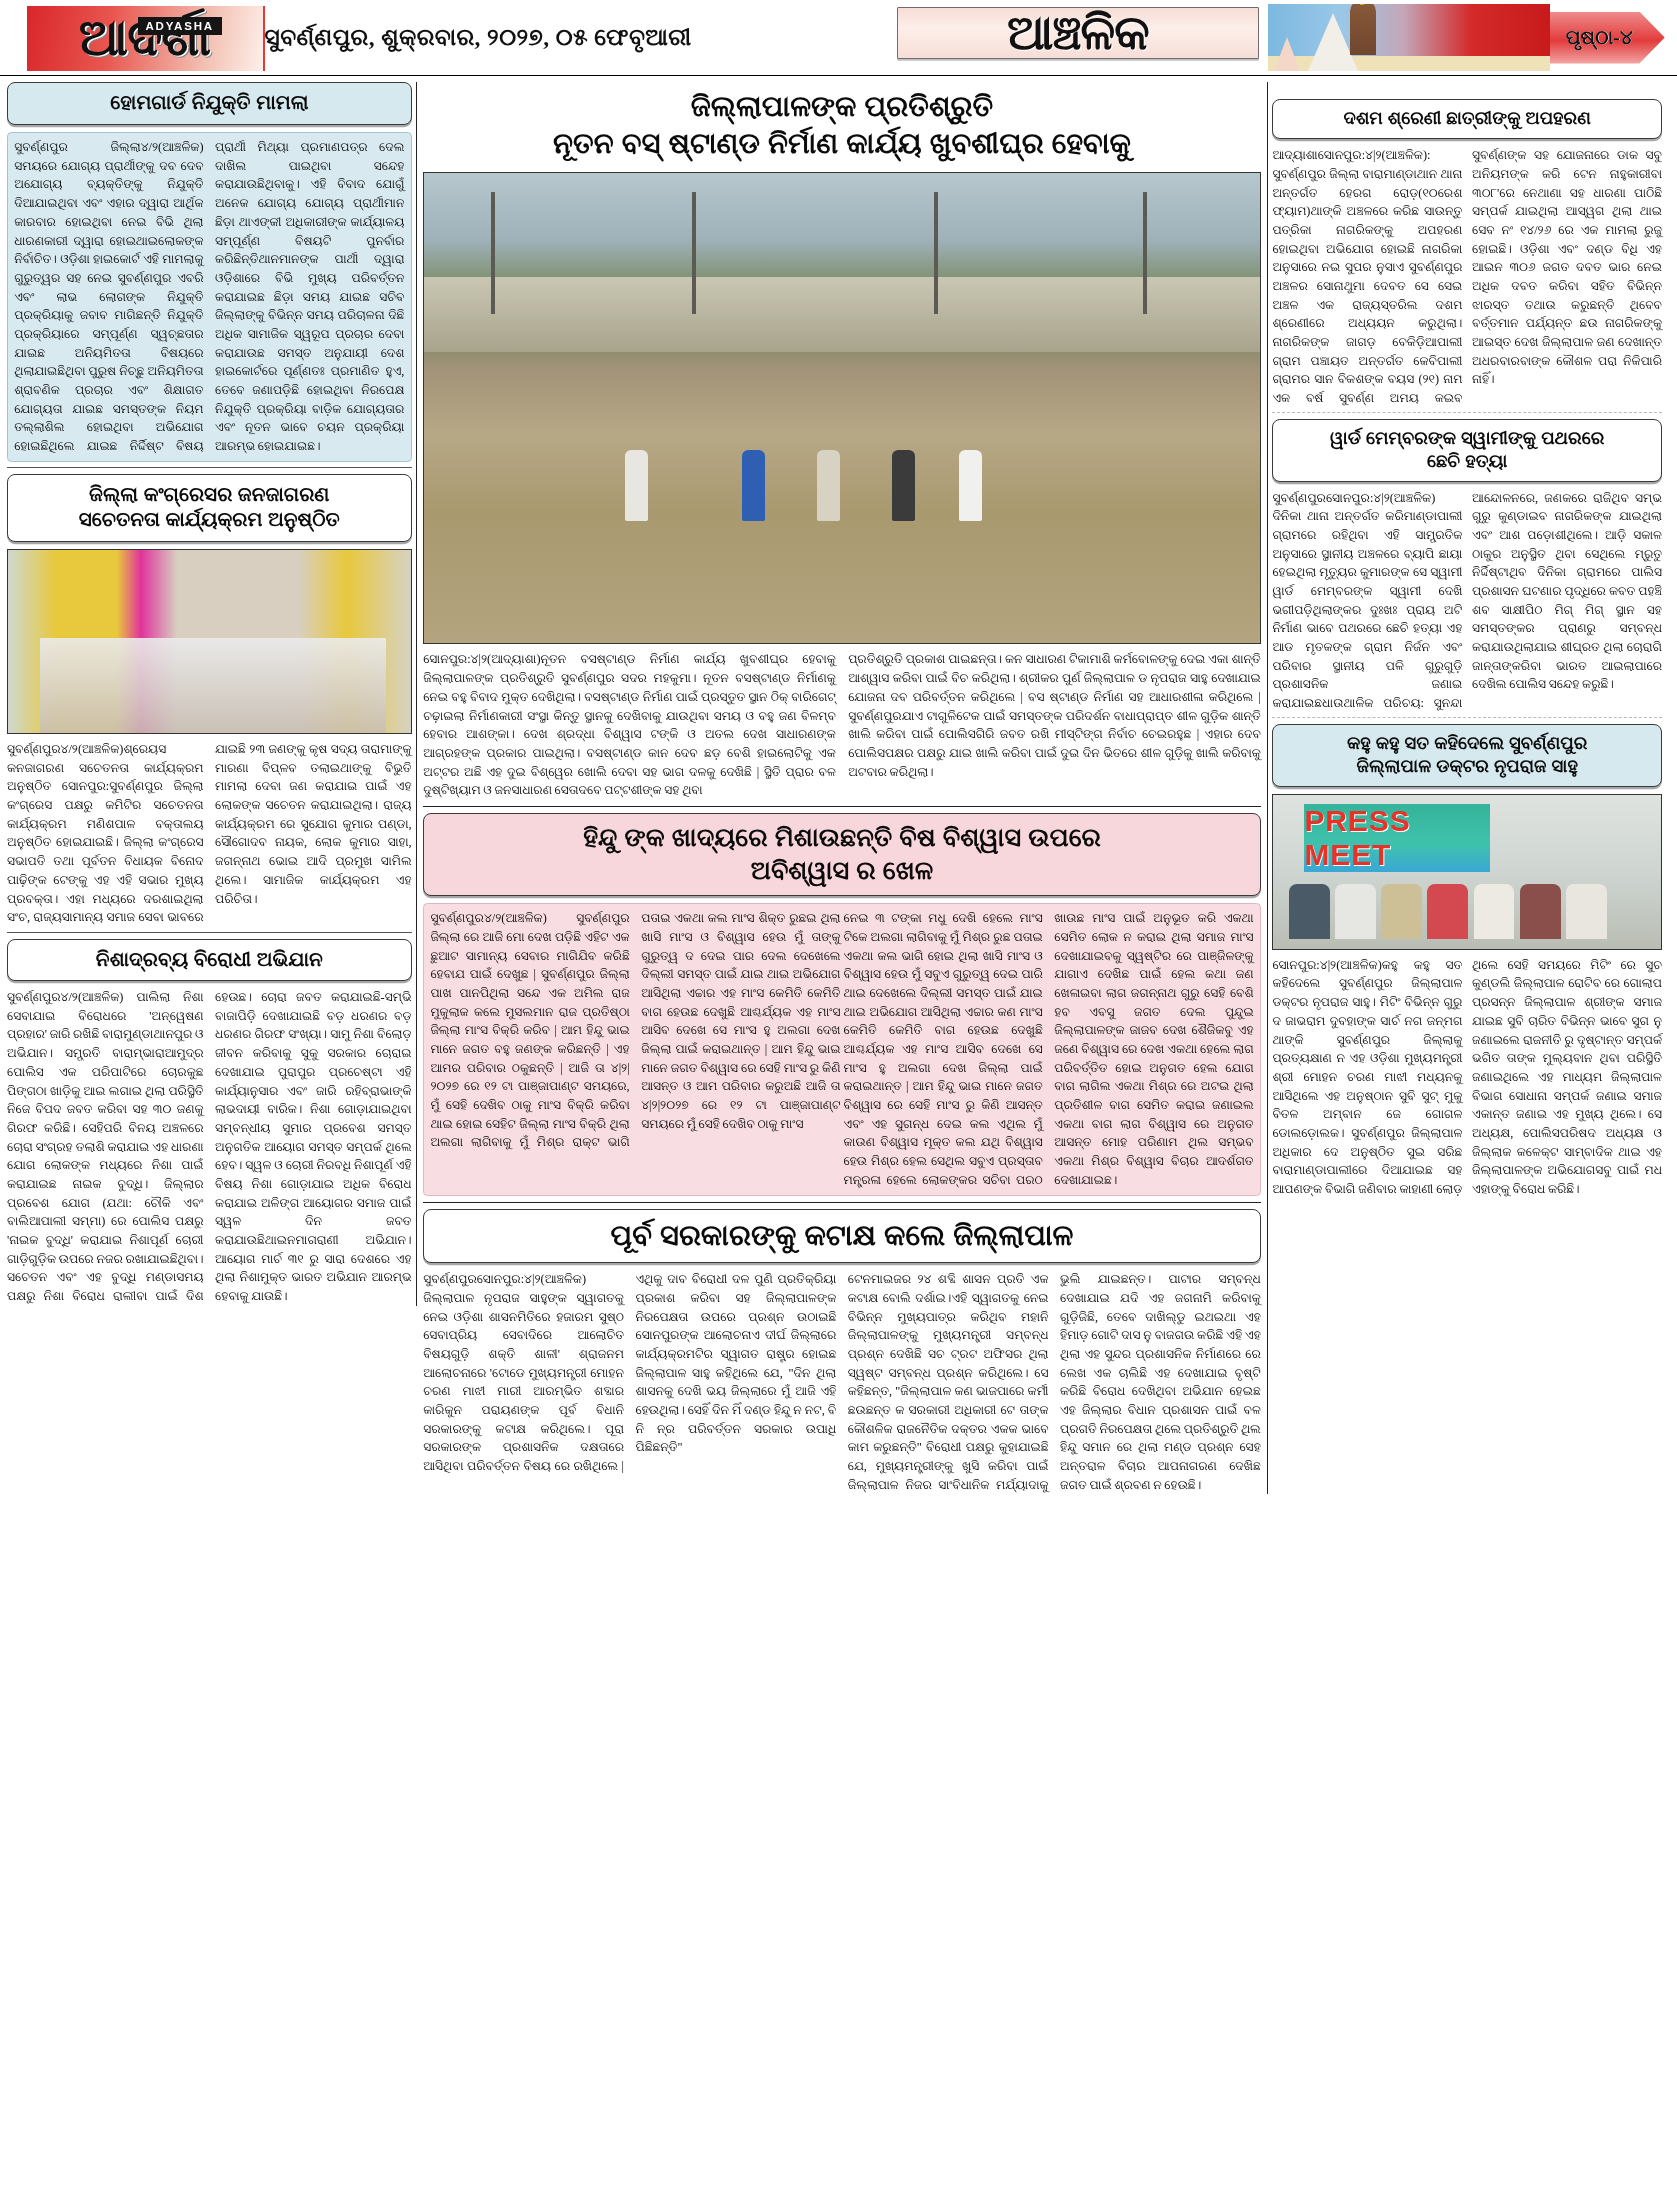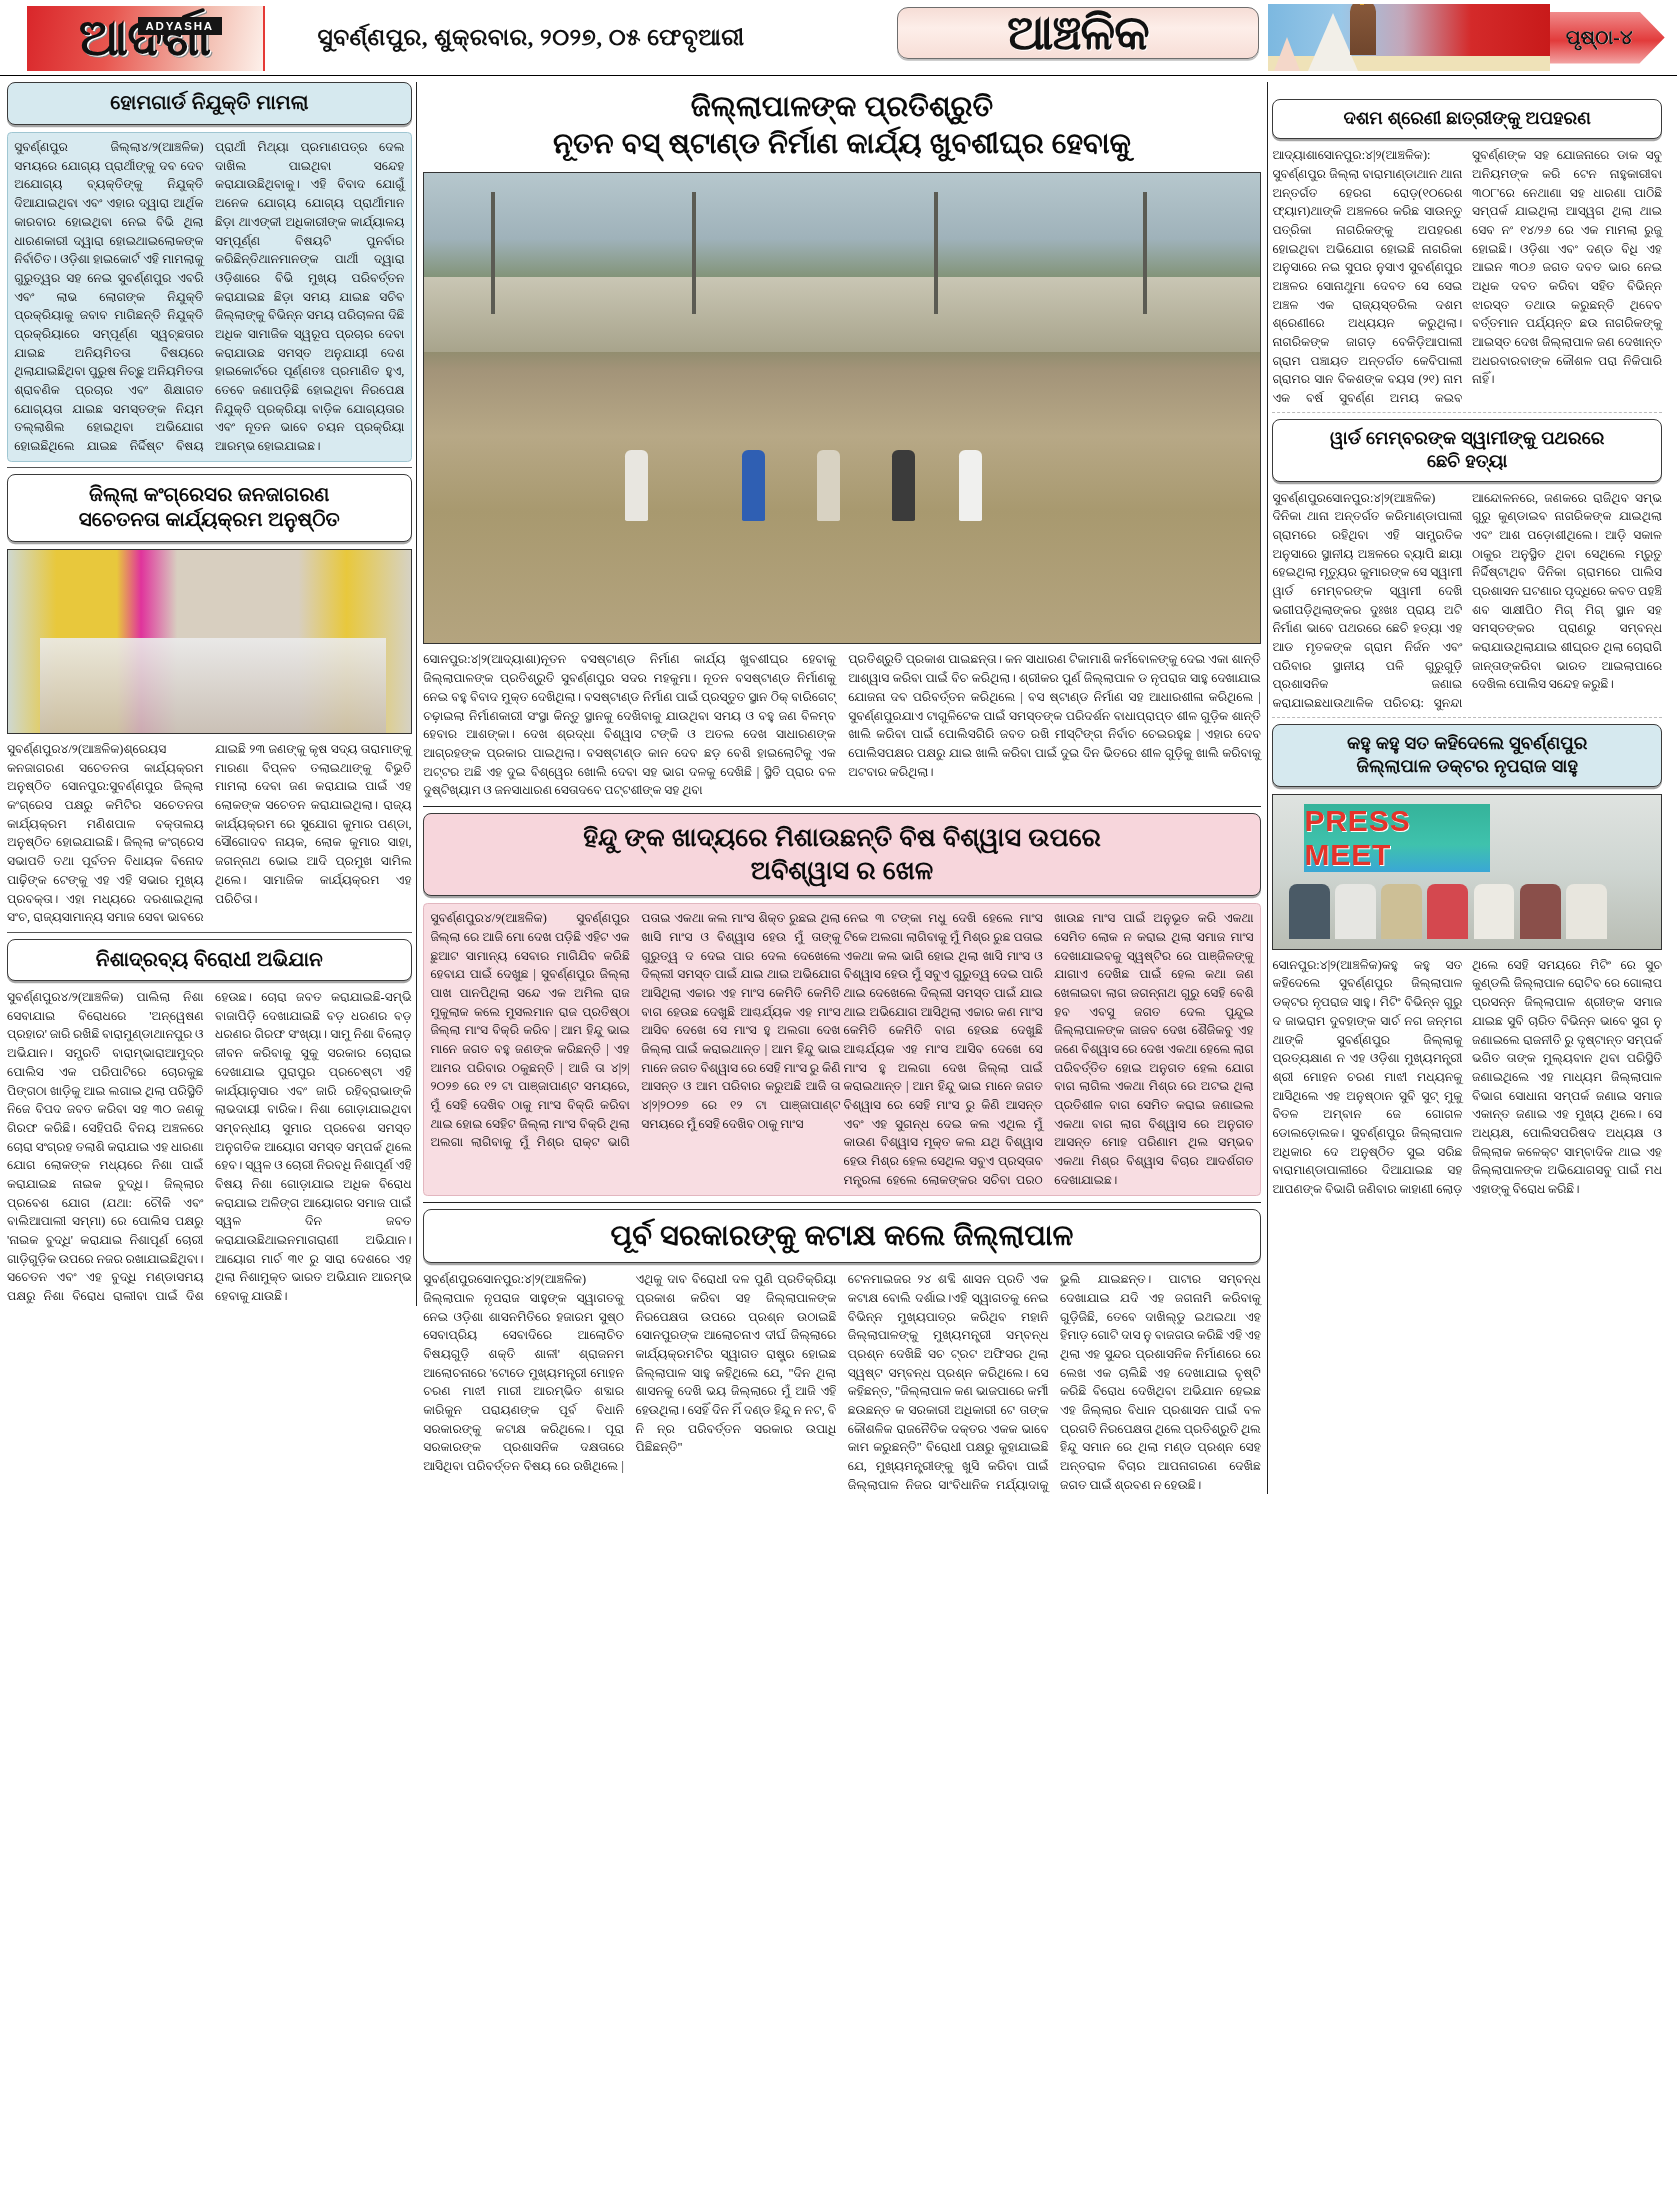--- a/index.html
+++ b/index.html
@@ -58,32 +58,31 @@
     font-size: 11.5px;
     font-weight: bold;
     letter-spacing: 1.8px;
     padding: 3.1px 8px 3.5px 8px;
   }
   .dateline {
     flex: 1;
     display: flex;
     align-items: center;
     justify-content: flex-start;
-    padding-left: 53px;
     font-family: "Liberation Serif", "DejaVu Serif", serif;
     font-size: 23.4px;
     font-weight: bold;
     color: #111;
     letter-spacing: 0.4px;
   }
   .anchalika-box {
     width: 362px;
     margin: 7px 0 16px 0;
     border: 1.3px solid #6d6d6d;
-    border-radius: 11px;
+    border-radius: 1px;
     background: linear-gradient(180deg, #f6ddd6 0%, #fdeee9 40%, #f7ded7 100%);
     display: flex;
     align-items: center;
     justify-content: center;
     box-shadow: 0 1.8px 0 rgba(0,0,0,.25);
   }
   .anchalika-text {
     font-family: "Liberation Serif", "DejaVu Serif", serif;
     font-size: 48px;
     font-weight: bold;

